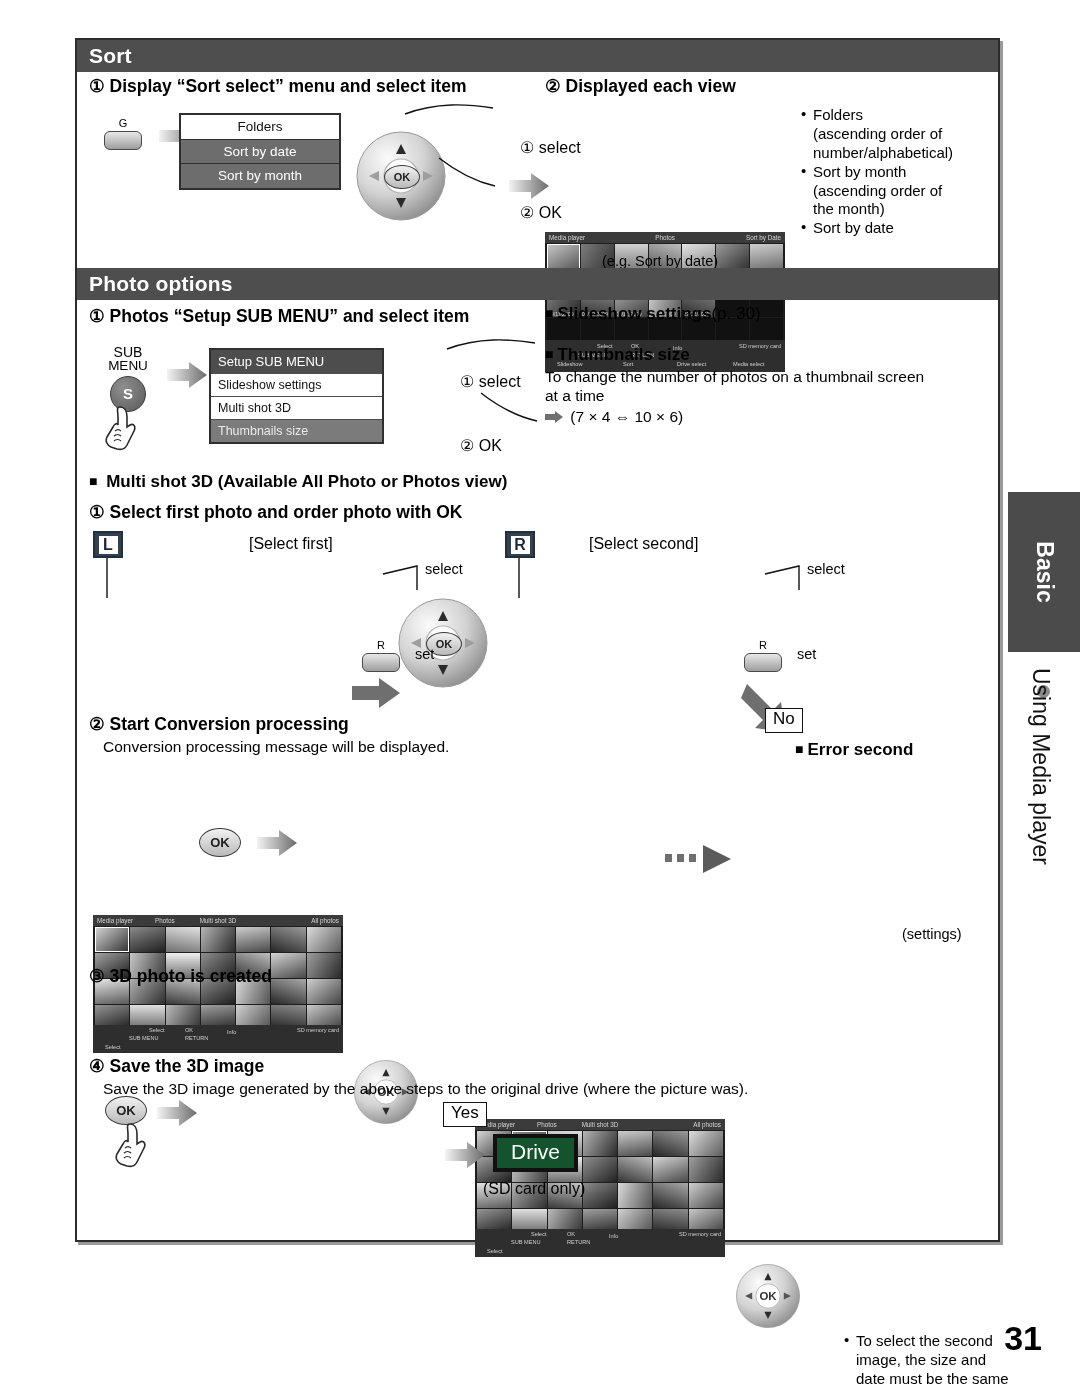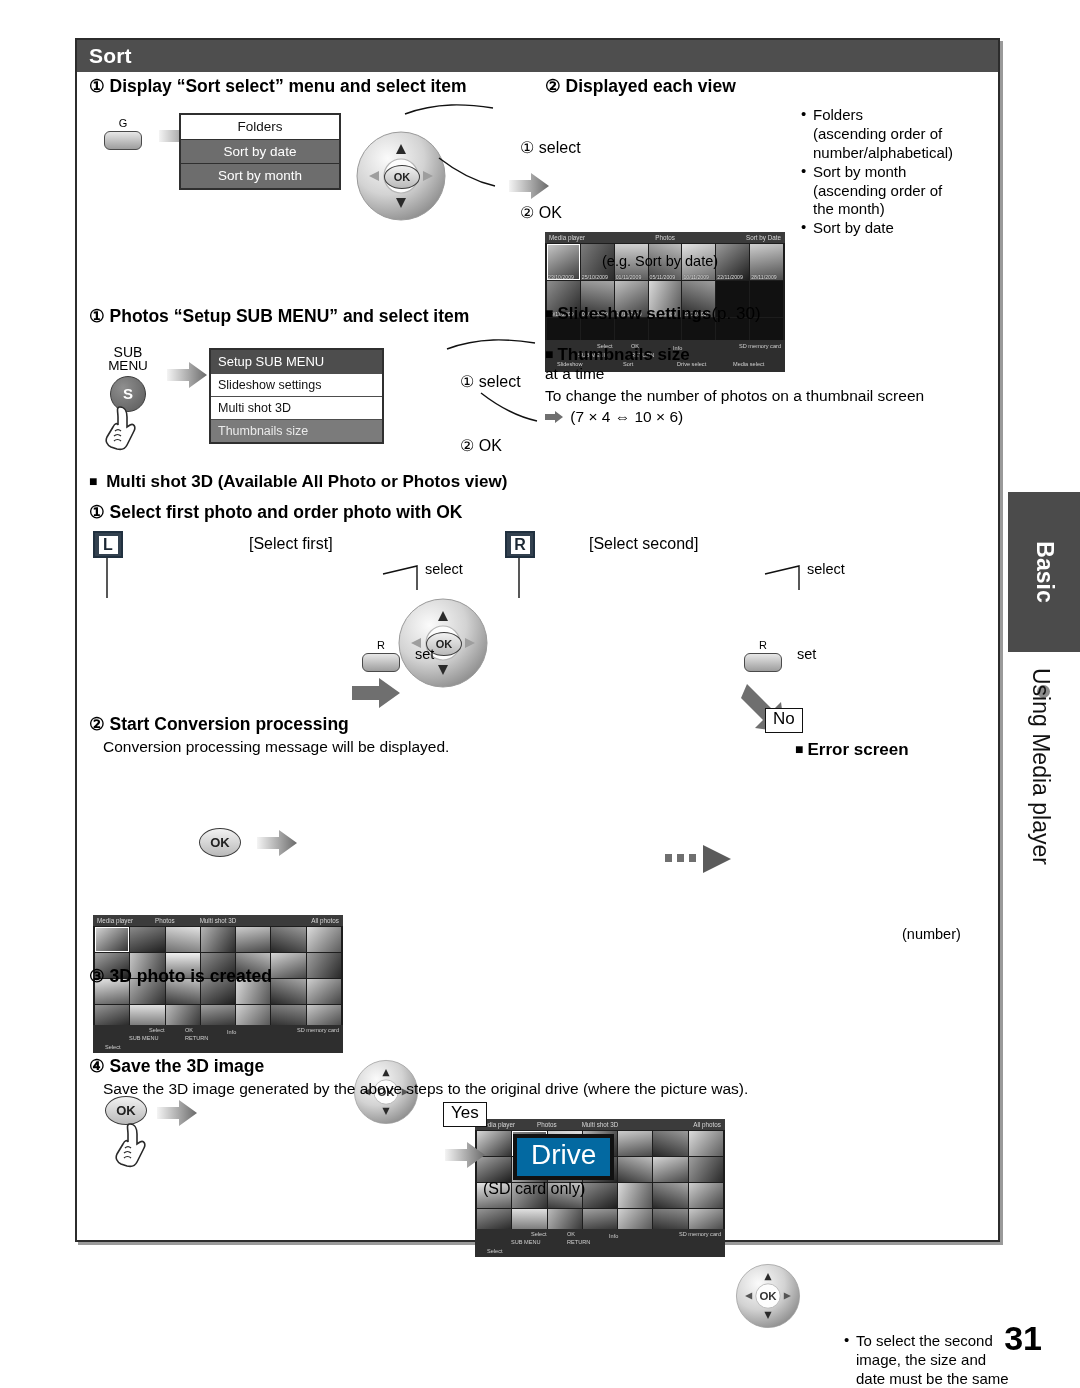--- a/index.html
+++ b/index.html
@@ -112,22 +112,22 @@
     background:#fff;color:#1b2733;font-weight:bold;font-size:16px;
     width:19px;height:18px;line-height:18px;text-align:center;
   }
 
   
   .boxword{
     border:1.6px solid #111;font-size:17px;padding:1px 7px 3px;background:#fff;
     display:inline-block;line-height:1.1;
   }
   .drivebox{
-    border:4px solid #111;background:#0369a1;color:#fff;font-size:28px;
-    padding:2px 14px 5px;display:inline-block;line-height:1.1;margin-left:20px;
+    border:4px solid #111;background:#14532d;color:#fff;font-size:21px;
+    padding:2px 14px 5px;display:inline-block;line-height:1.1;
   }
 
   
   .side-tab{
     position:absolute;left:1008px;top:492px;width:72px;height:160px;
     background:#4b4b4b;color:#fff;
   }
   .side-tab span{
     position:absolute;left:50%;top:50%;
     transform:translate(-50%,-50%) rotate(90deg);
@@ -302,20 +302,21 @@
     <div class="abs small-note" style="left:722px;top:66px;width:200px;">
       <div class="bullet">Folders</div>
       <div style="padding-left:14px;">(ascending order of</div>
       <div style="padding-left:14px;">number/alphabetical)</div>
       <div class="bullet"> Sort by month</div>
       <div style="padding-left:14px;">(ascending order of</div>
       <div style="padding-left:14px;">the month)</div>
       <div class="bullet">Sort by date</div>
     </div>
 
+    <div class="bar abs" style="left:0;top:228px;right:0;">Photo options</div>
 
     <div class="abs h-step" style="left:12px;top:266px;">① Photos “Setup SUB MENU” and select item</div>
 
     <div class="abs" style="left:16px;top:305px;width:70px;text-align:center;">
       <div class="key-lbl" style="font-size:14px;">SUB</div>
       <div class="key-lbl" style="font-size:13.5px;">MENU</div>
       <div class="key-round" style="margin:3px auto 0;">S</div>
     </div>
     <svg class="abs hand" style="left:26px;top:365px;" viewBox="0 0 34 46">
       <path d="M17 2 C22 2 24 7 24 12 L24 22 L27 20 C31 18 33 22 31 26 L24 40 C22 44 18 45 14 44 L8 42 C4 40 2 36 4 32 L10 22 C12 18 14 18 15 20 L15 12 C15 7 13 2 17 2 Z" fill="#ffffff" stroke="#2a2a2a" stroke-width="1.6"></path>
@@ -366,22 +367,22 @@
       <path d="M42 58 C 60 72, 80 82, 98 86" stroke="#111" stroke-width="1.4" fill="none"></path>
     </svg>
     <div class="abs label" style="left:383px;top:332px;">① select</div>
     <div class="abs label" style="left:383px;top:396px;">② OK</div>
 
     <div class="abs" style="left:468px;top:264px;width:445px;">
       <div class="h-sq sq"><span>Slideshow settings</span><span style="font-weight:normal;">(p. 30)</span></div>
     </div>
     <div class="abs" style="left:468px;top:305px;width:450px;">
       <div class="h-sq sq">Thumbnails size</div>
+      <div class="body-txt" style="margin-top:3px;">To change the number of photos on a thumbnail screen</div>
       <div class="body-txt">at a time</div>
-      <div class="body-txt" style="margin-top:3px;">To change the number of photos on a thumbnail screen</div>
       <div class="body-txt" style="margin-top:2px;">
         <svg width="18" height="12" style="vertical-align:-1px;margin-right:3px;" viewBox="0 0 18 12">
             <path d="M0 3 L10 3 L10 0 L18 6 L10 12 L10 9 L0 9 Z" fill="#6f6f6f"></path>
           </svg>
         <span>(7 × 4 ⇔ 10 × 6)</span>
       </div>
     </div>
 
     <div class="abs h-sq sq" style="left:12px;top:432px;">
       <span>Multi shot 3D</span>
@@ -596,25 +597,25 @@
     </div>
 
     <svg class="abs" style="left:588px;top:805px;" width="66" height="28">
       <rect x="0" y="9" width="7" height="8" fill="#6f6f6f"></rect>
       <rect x="12" y="9" width="7" height="8" fill="#6f6f6f"></rect>
       <rect x="24" y="9" width="7" height="8" fill="#6f6f6f"></rect>
       <path d="M38 0 L66 14 L38 28 Z" fill="#5b5b5b"></path>
     </svg>
 
     <div class="abs boxword" style="left:688px;top:668px;">No</div>
-    <div class="abs h-sq sq" style="left:718px;top:700px;">Error screen</div>
+    <div class="abs h-sq sq" style="left:718px;top:700px;">Error second</div>
 
     <div class="abs h-step" style="left:12px;top:926px;">③ 3D photo is created</div>
 
-    <div class="abs label-sm" style="left:825px;top:886px;">(number)</div>
+    <div class="abs label-sm" style="left:825px;top:886px;">(settings)</div>
 
     <div class="abs h-step" style="left:12px;top:1016px;">④ Save the 3D image</div>
     <div class="abs body-txt" style="left:26px;top:1040px;">Save the 3D image generated by the above steps to the original drive (where the picture was).</div>
 
     <div class="abs" style="left:28px;top:1056px;">
       <div class="key-ok" style="width:40px;height:27px;font-size:13px;">OK</div>
     </div>
     <svg class="abs hand" style="left:36px;top:1082px;" viewBox="0 0 34 46">
       <path d="M17 2 C22 2 24 7 24 12 L24 22 L27 20 C31 18 33 22 31 26 L24 40 C22 44 18 45 14 44 L8 42 C4 40 2 36 4 32 L10 22 C12 18 14 18 15 20 L15 12 C15 7 13 2 17 2 Z" fill="#ffffff" stroke="#2a2a2a" stroke-width="1.6"></path>
       <path d="M12 26 C14 24 16 24 18 26" fill="none" stroke="#2a2a2a" stroke-width="1.2"></path>

